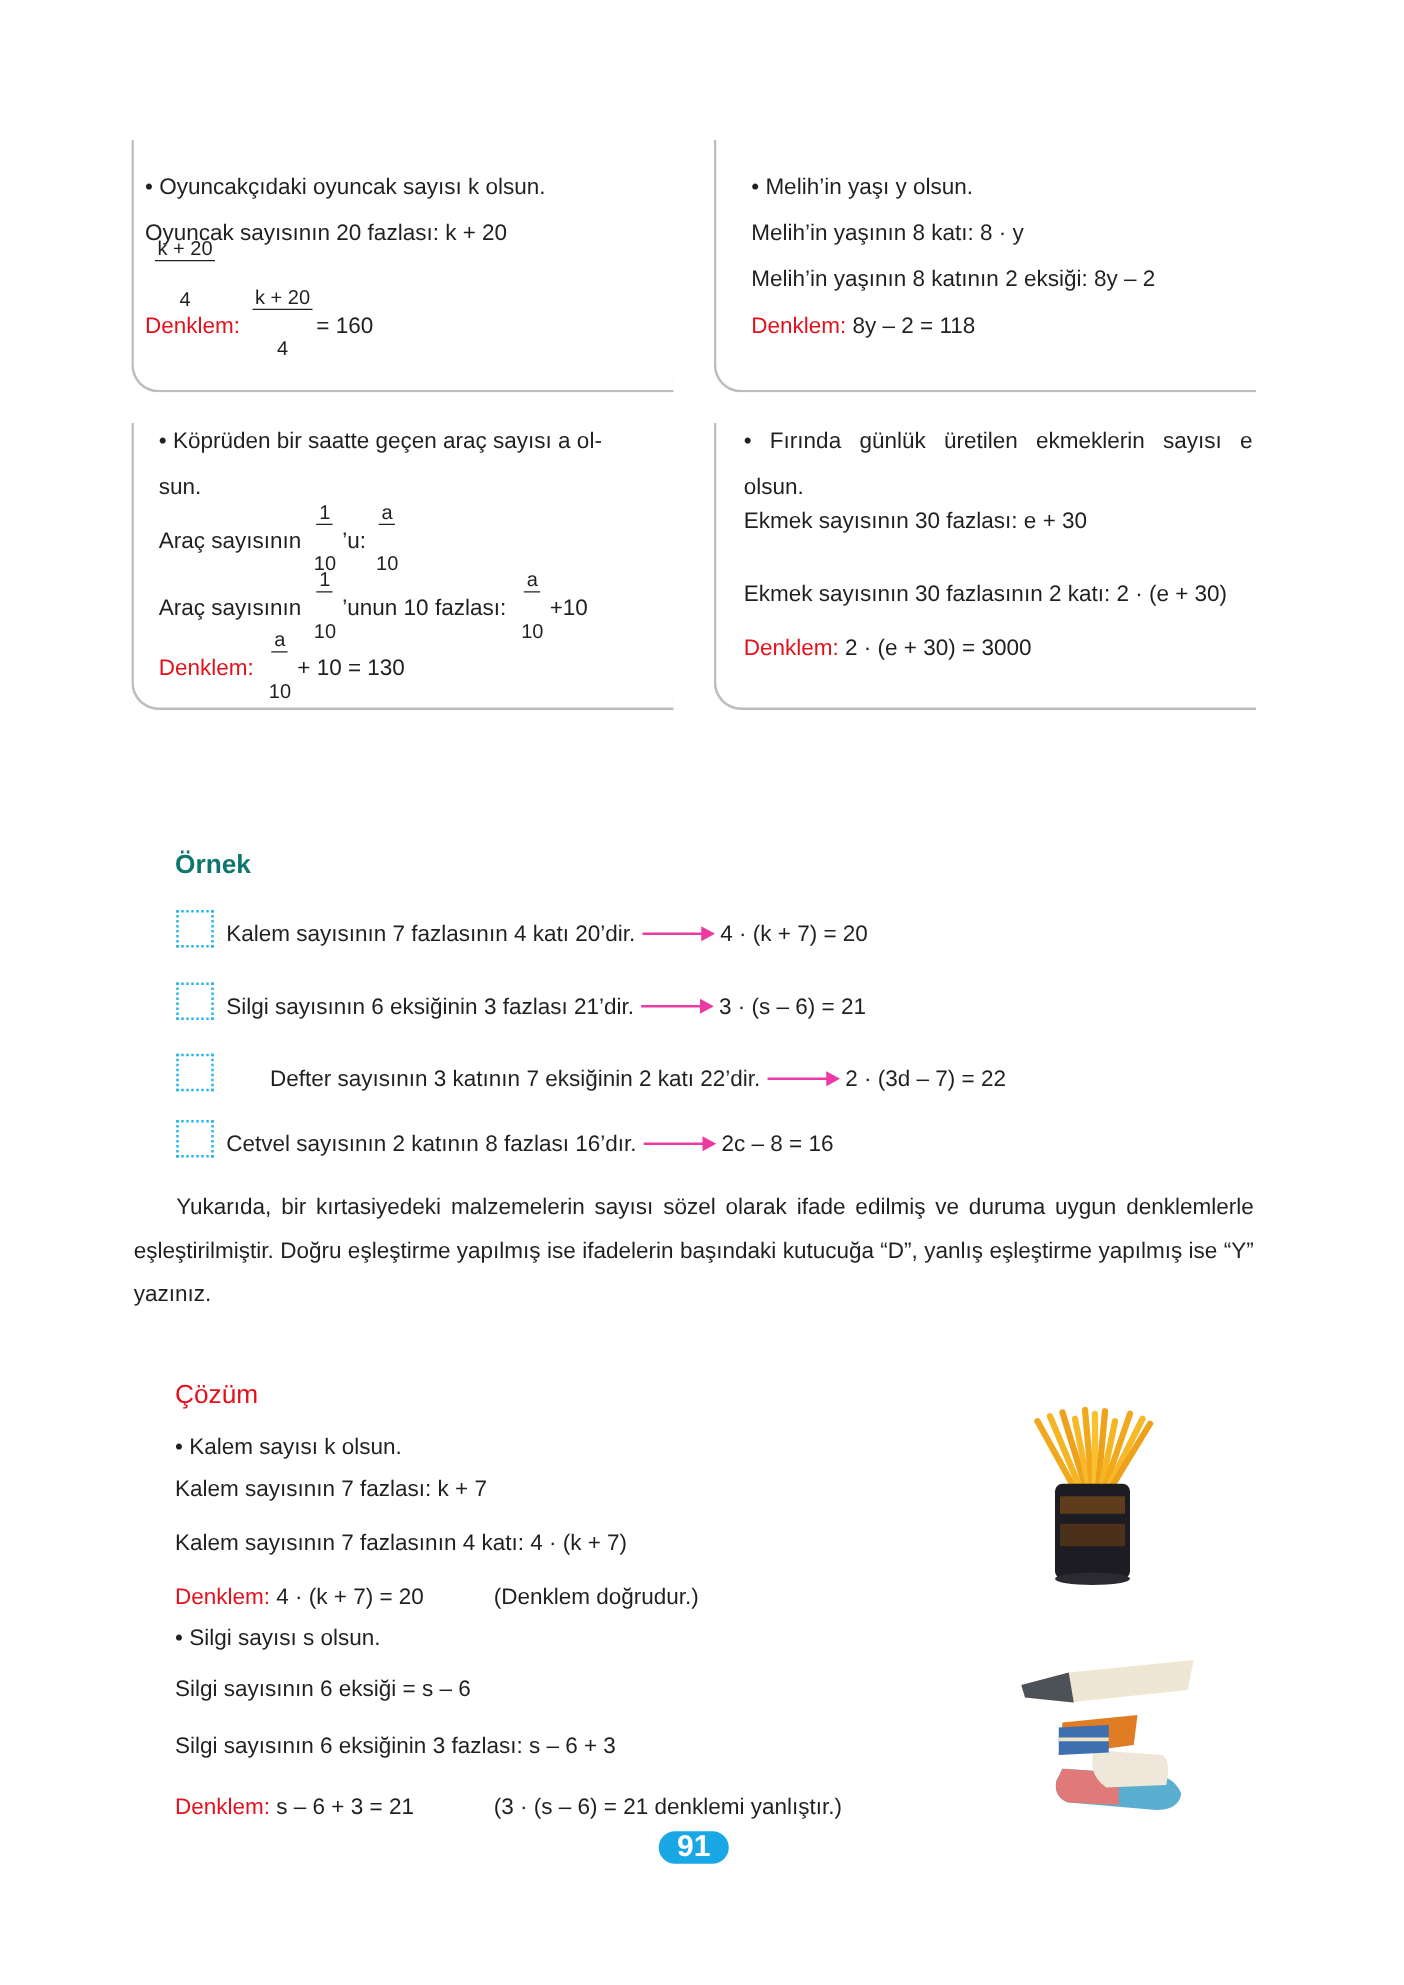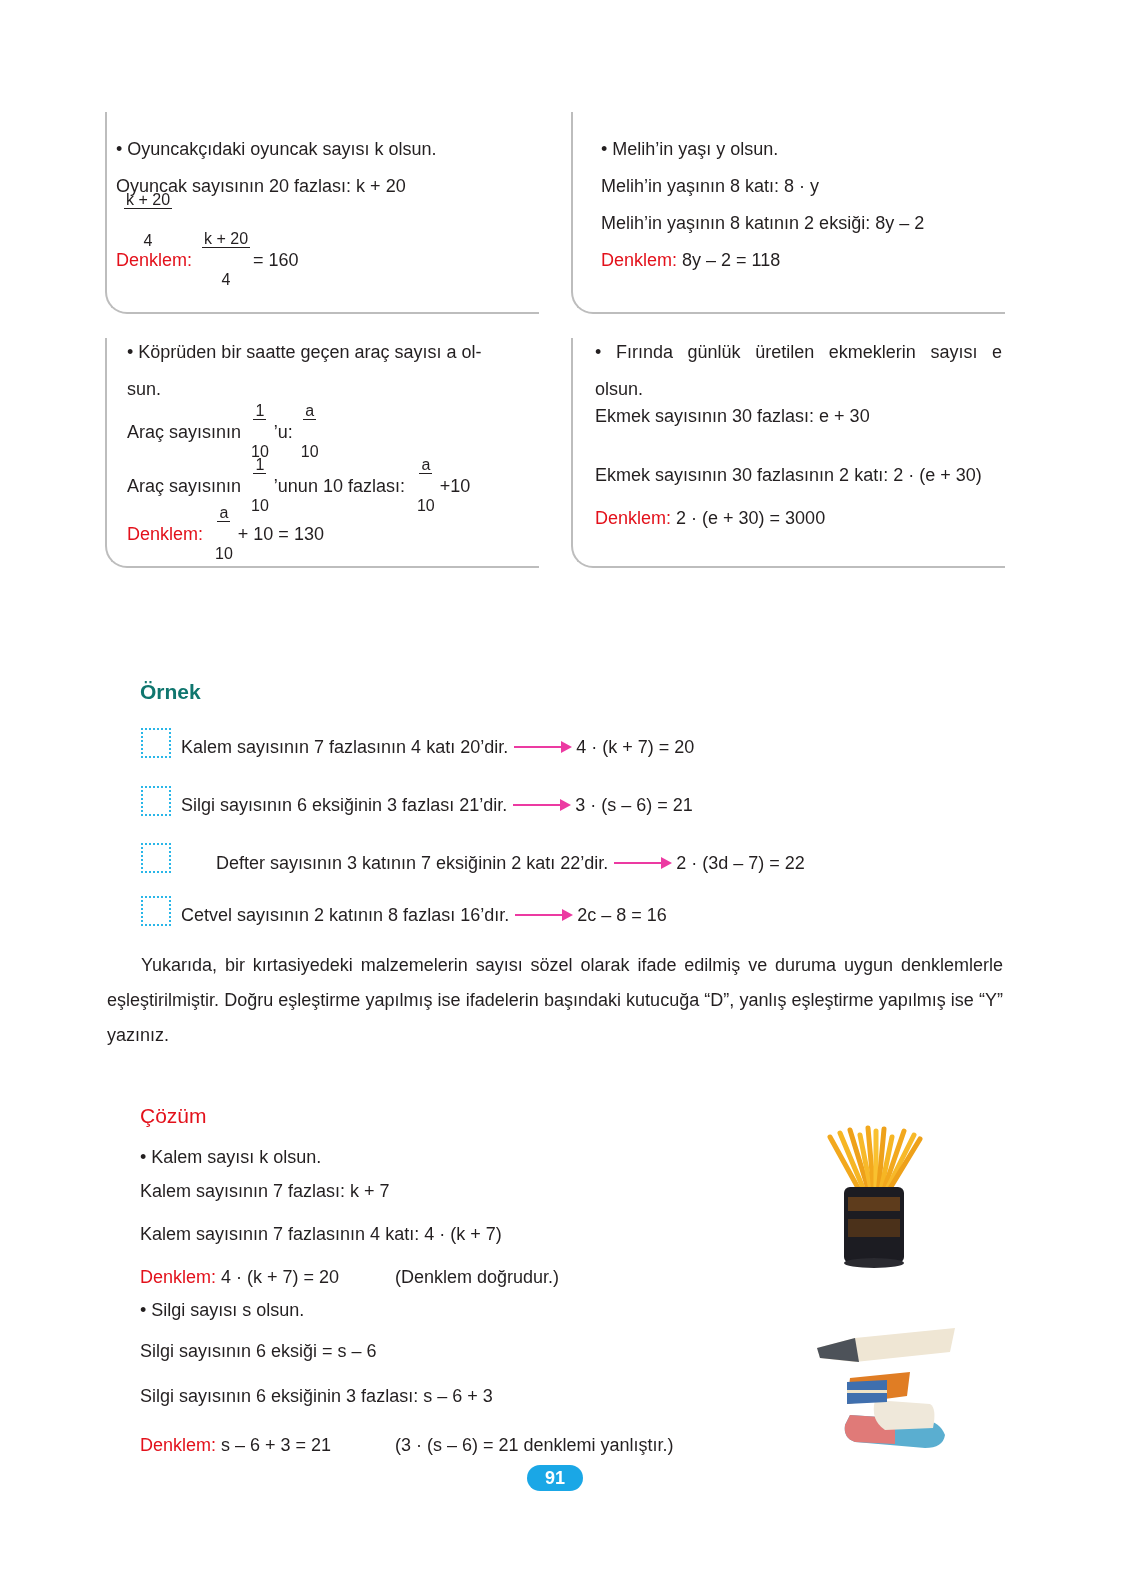--- a/index.html
+++ b/index.html
@@ -8,21 +8,21 @@
   .txt { font-size:18px; line-height:22px; white-space:nowrap; }
   .red { color:#e3111b; }
   .box { position:absolute; border-left:2px solid #bdbdbd; border-bottom:2px solid #bdbdbd; border-bottom-left-radius:22px; }
   .frac { display:inline-flex; flex-direction:column; align-items:center; vertical-align:middle; font-size:16px; line-height:17px; margin:0 3px; position:relative; top:-1px;gap:23px; }
   .frac .num { padding:0 2px; border-bottom:1px solid #231f20; }
   .frac .den { padding:0 2px; }
   .chk { position:absolute; width:30px; height:30px; border:2px dotted #29b6e8; box-sizing:border-box; }
   .arrow { display:inline-block; position:relative; width:56px; height:2px; background:#ec3aa2; vertical-align:middle; margin:0 6px 0 6px; top:-1px; }
   .arrow::after { content:""; position:absolute; right:-2px; top:-5px; border-left:11px solid #ec3aa2; border-top:6px solid transparent; border-bottom:6px solid transparent; }
   .para { font-size:18px; line-height:35px; text-align:justify; }
-  .pagenum { position:absolute; left:527px; top:1465px; width:56px; height:26px; border-radius:13px; background:#1aa7e6; color:#fff; font-weight:bold; font-size:18px; line-height:26px; text-align:center; }
+  .pagenum { position:absolute; left:527px; top:1465px; width:56px; height:26px; border-radius:13px; background:#1aa7e6; color:#fff; font-weight:bold; font-size:24px; line-height:26px; text-align:center; }
 </style>
 </head>
 <body>
 
 <div class="box" style="left:105px; top:112px; width:432px; height:200px;"></div>
 <div class="abs txt" style="left:116px; top:138px;">• Oyuncakçıdaki oyuncak sayısı k olsun.</div>
 <div class="abs txt" style="left:116px; top:175px;">Oyuncak sayısının 20 fazlası: k + 20</div>
 <div class="abs txt" style="left:116px; top:200px; display:flex; align-items:center; height:42px;">
   <span class="frac" style="margin-left:8px;">
     <span class="num">k + 20</span>

